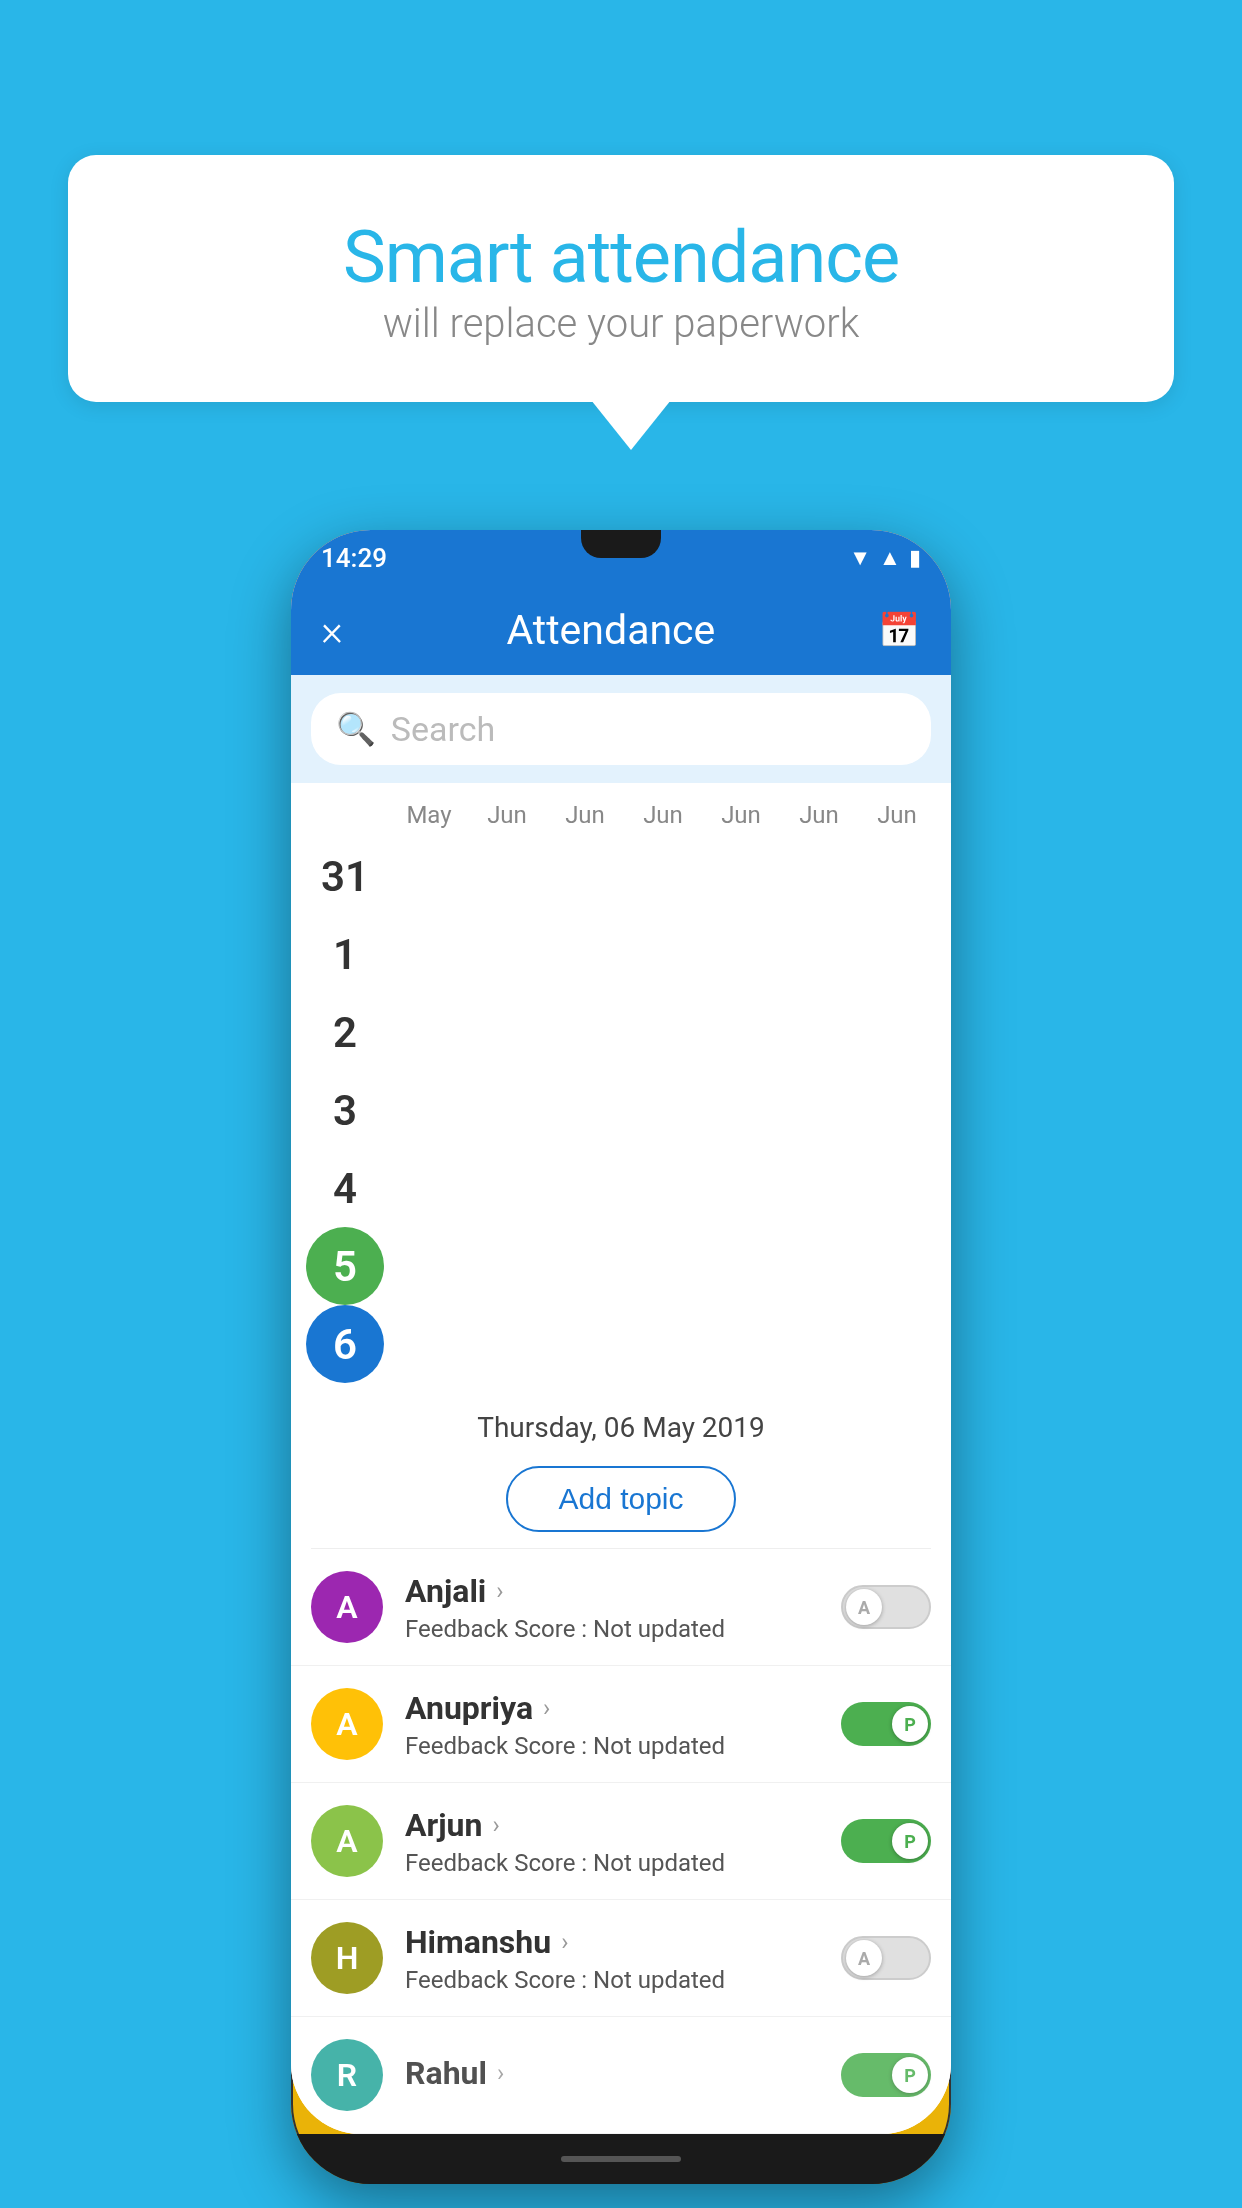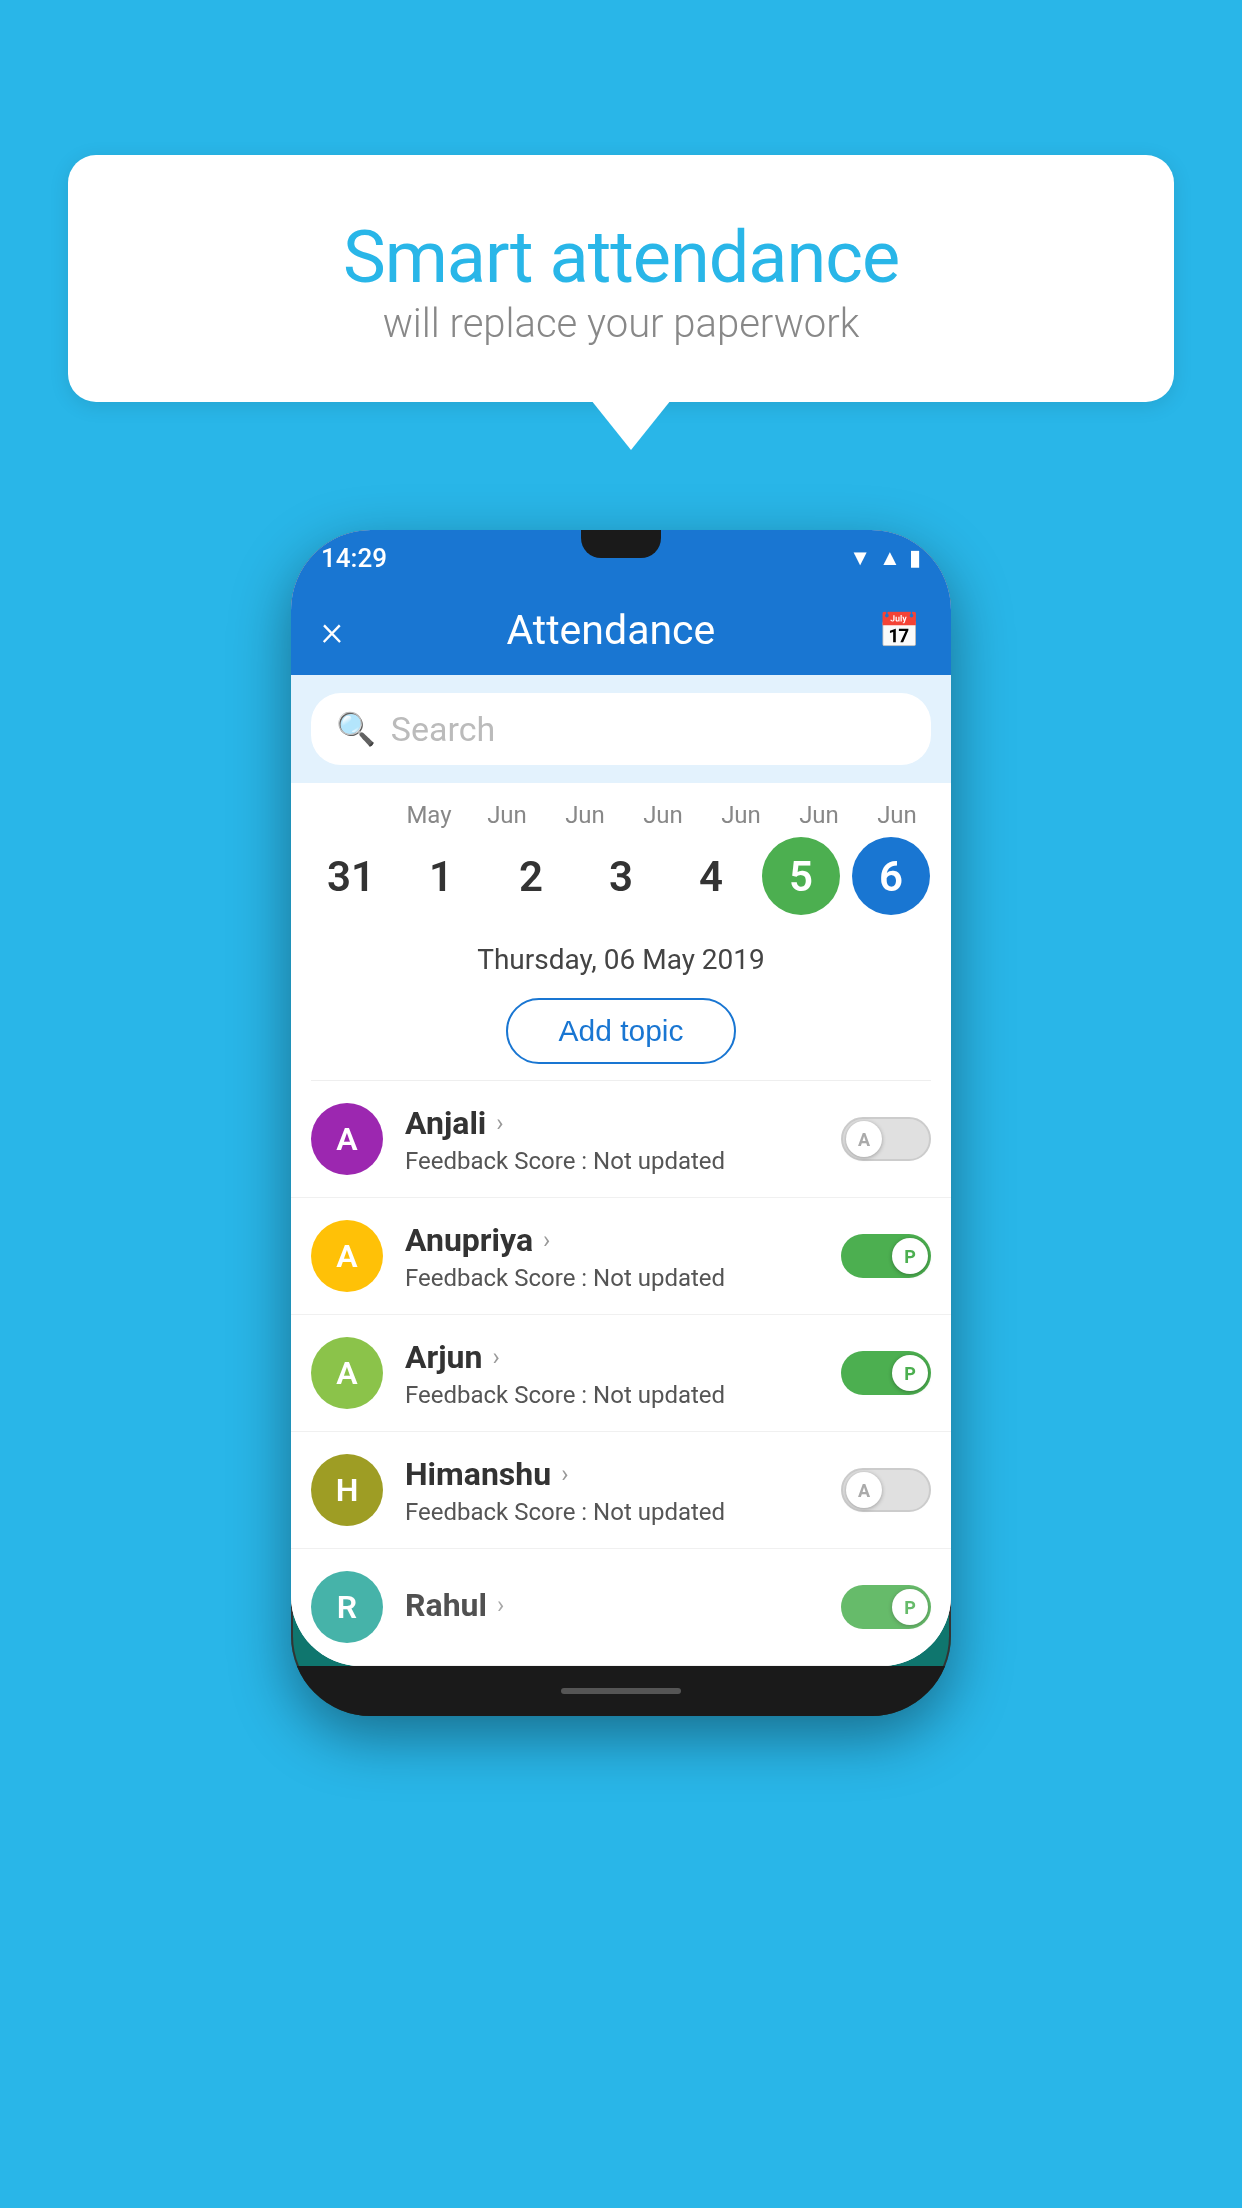--- a/index.html
+++ b/index.html
@@ -59,21 +59,21 @@
       position: absolute;
       top: 530px;
       left: 50%;
       transform: translateX(-50%);
       width: 660px;
     }
 
     .phone-frame {
       position: relative;
       width: 660px;
-      background: #0f766e;
+      background: #eab308;
       border-radius: 80px;
       padding: 0;
       box-shadow: 0 20px 60px rgba(0,0,0,0.4), inset 0 0 0 2px #333;
       overflow: hidden;
     }
 
     
     .phone-screen {
       width: 100%;
       background: white;
@@ -220,20 +220,21 @@
     .day-number.selected {
       background: #1976d2;
       color: white;
       border-radius: 50%;
     }
 
     .date-row-numbers {
       display: flex;
       justify-content: space-around;
       padding: 0 15px;
+      flex-direction: column;
     }
 
     
     .selected-date-row {
       text-align: center;
       padding: 18px 0 12px;
       font-size: 28px;
       color: #444;
     }
 

